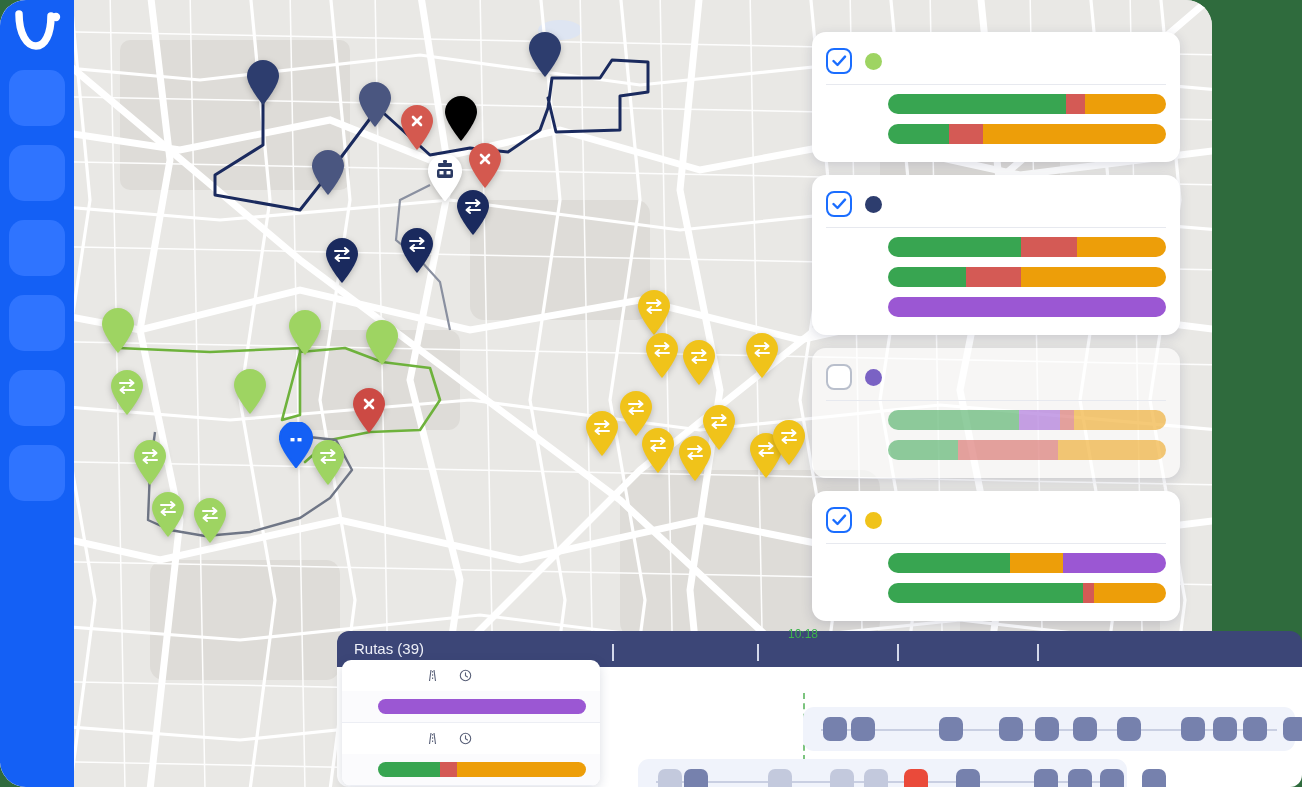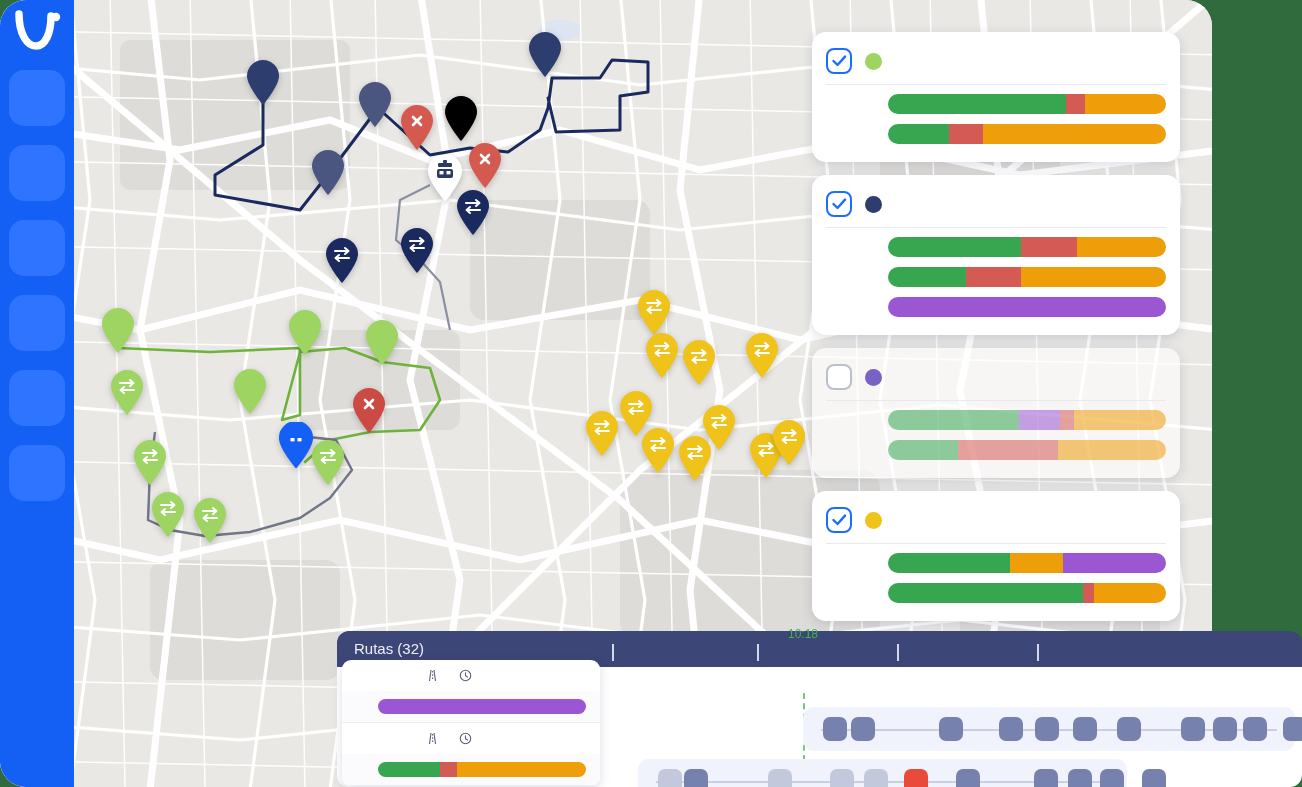--- a/index.html
+++ b/index.html
@@ -792,21 +792,21 @@
         <div class="seg" style="width:70%;background:#38a551"></div>
             <div class="seg" style="width:4%;background:#d45a55"></div>
             <div class="seg" style="width:26%;background:#ed9e09"></div>
       </div>
     </div>
   </div>
     </div>
 
   <div class="tl">
     <div class="tl-header">
-      <div class="tl-title">Rutas (32)</div>
+      <div class="tl-title">Rutas (39)</div>
       <div id="tl-ticks">
           <div class="tick" style="left:275px"></div>
           <div class="tick" style="left:420px"></div>
           <div class="tick" style="left:560px"></div>
           <div class="tick" style="left:700px"></div>
         </div>
       <div class="now-label" id="now-label" style="left: 466px;">10:18</div>
     </div>
     <div class="tl-body">
       <div class="now-line" id="now-line" style="left: 466px;"></div>

